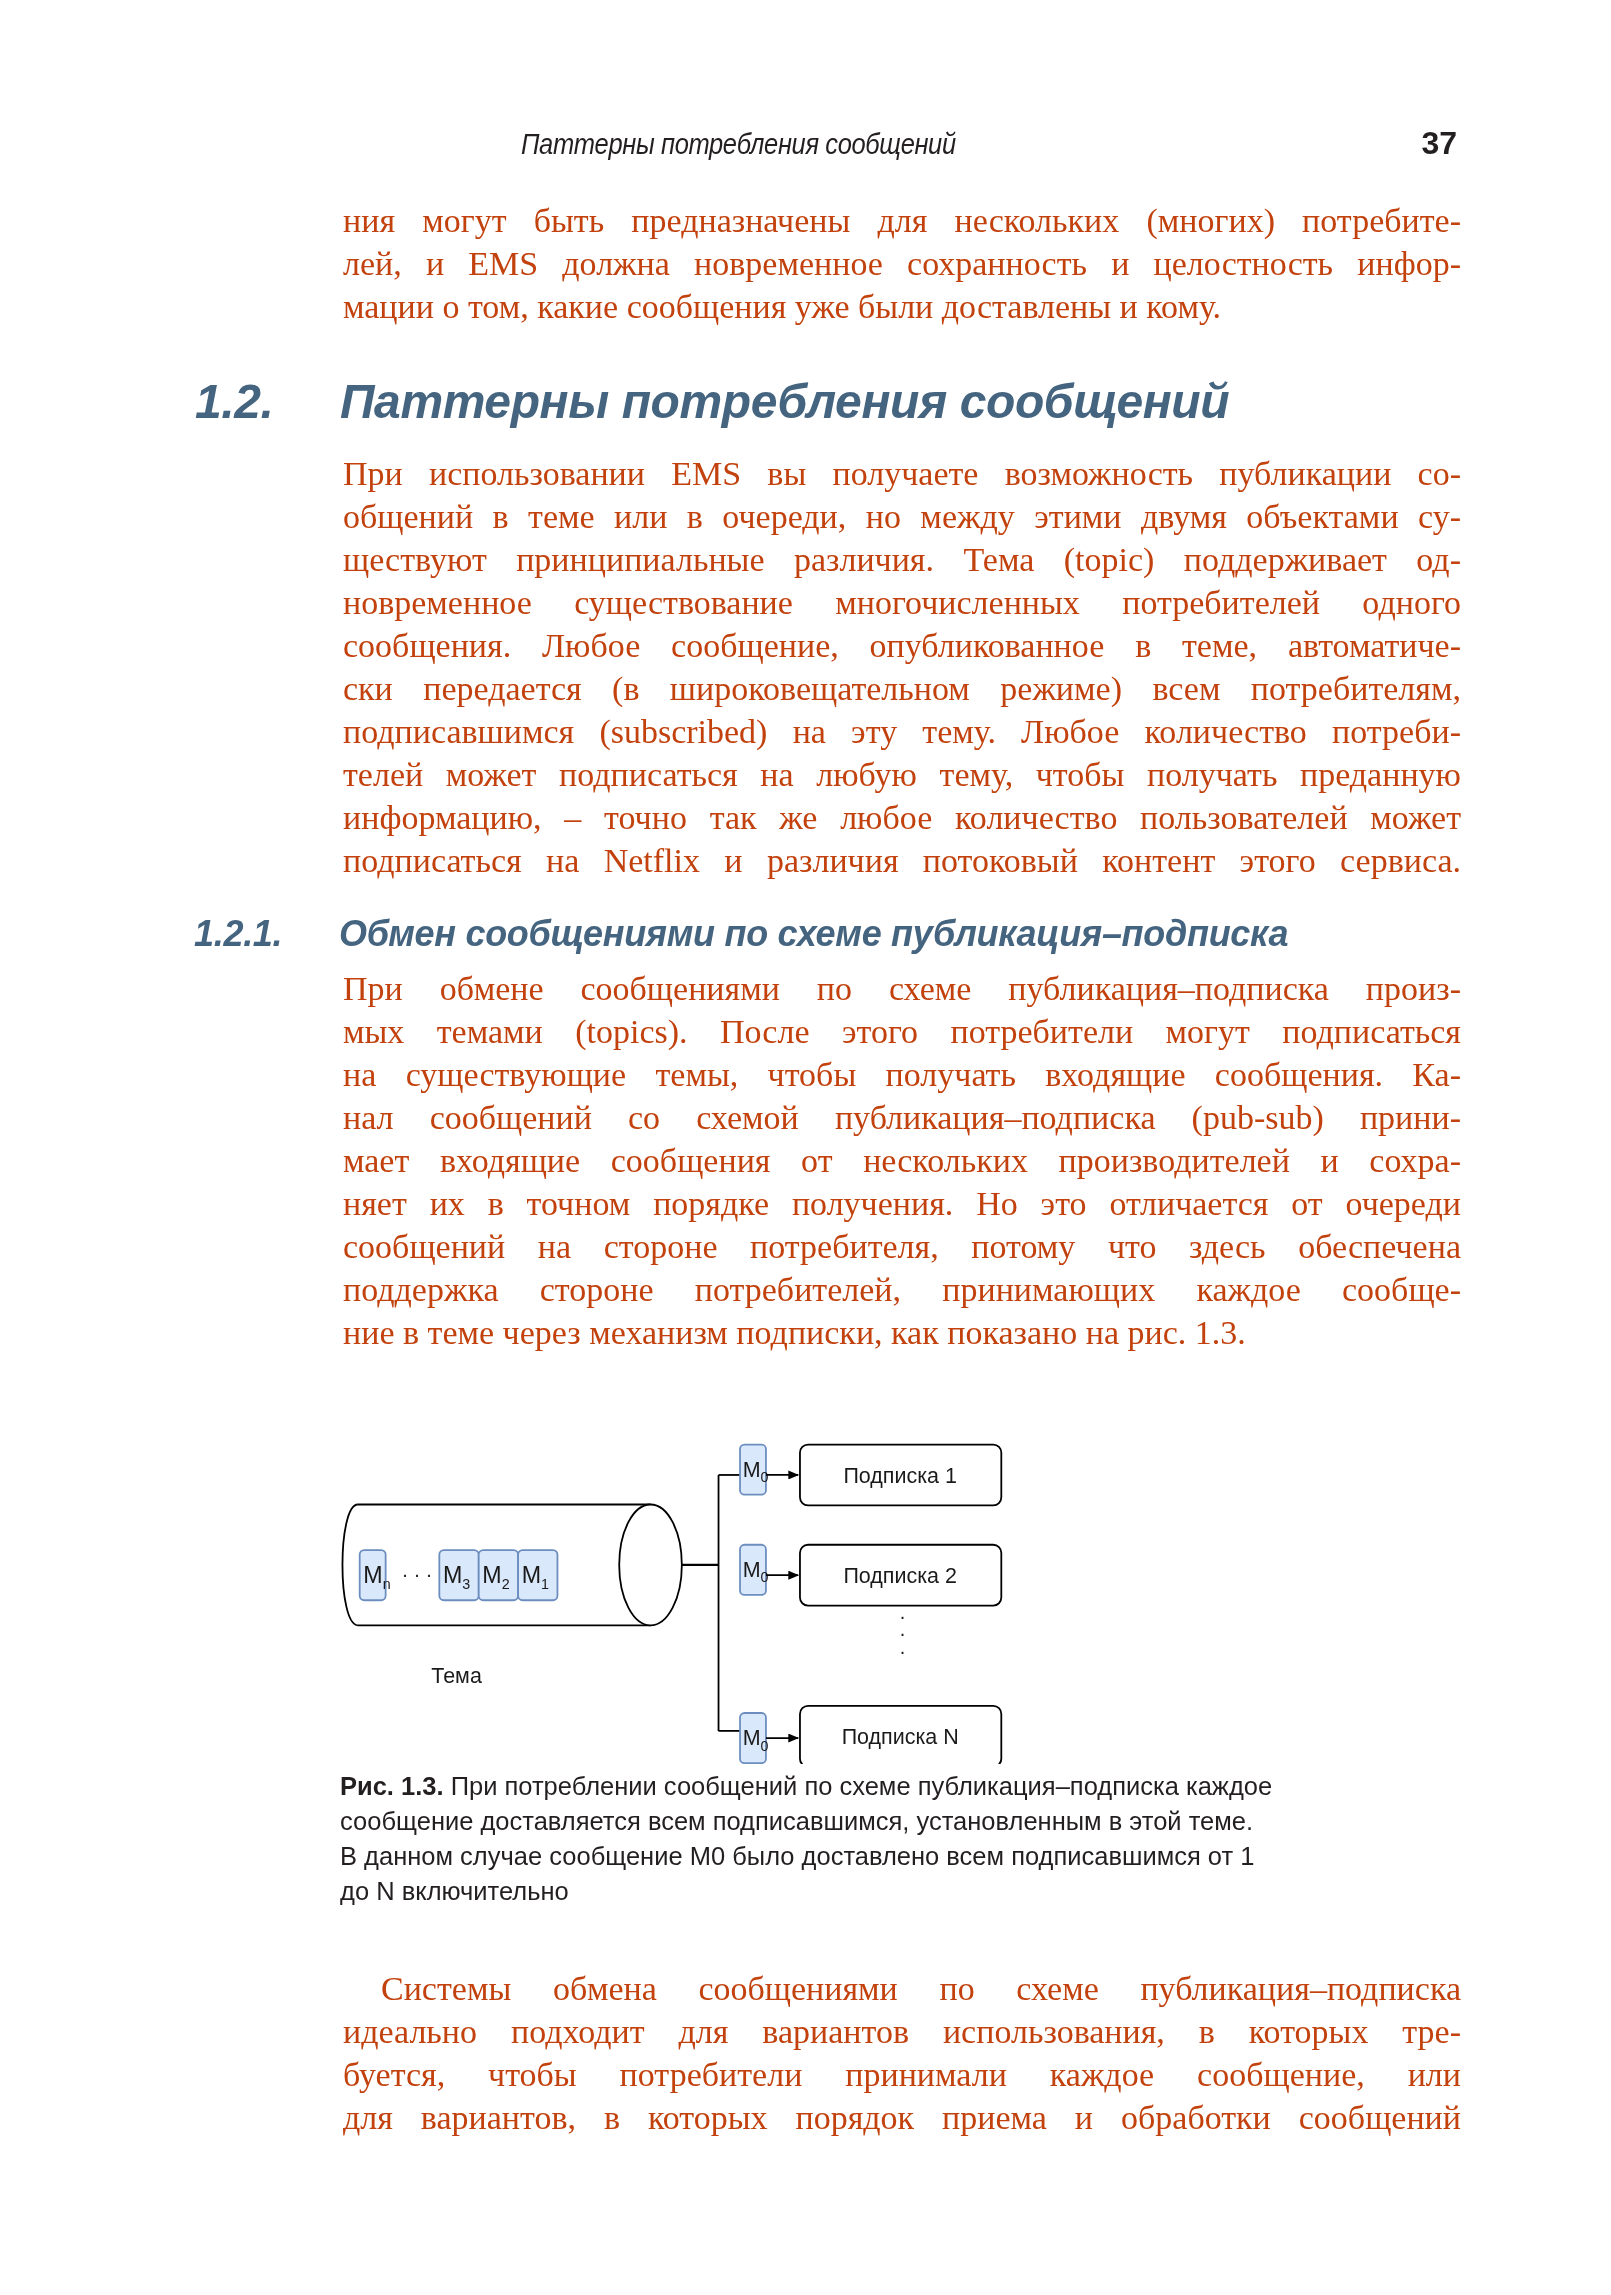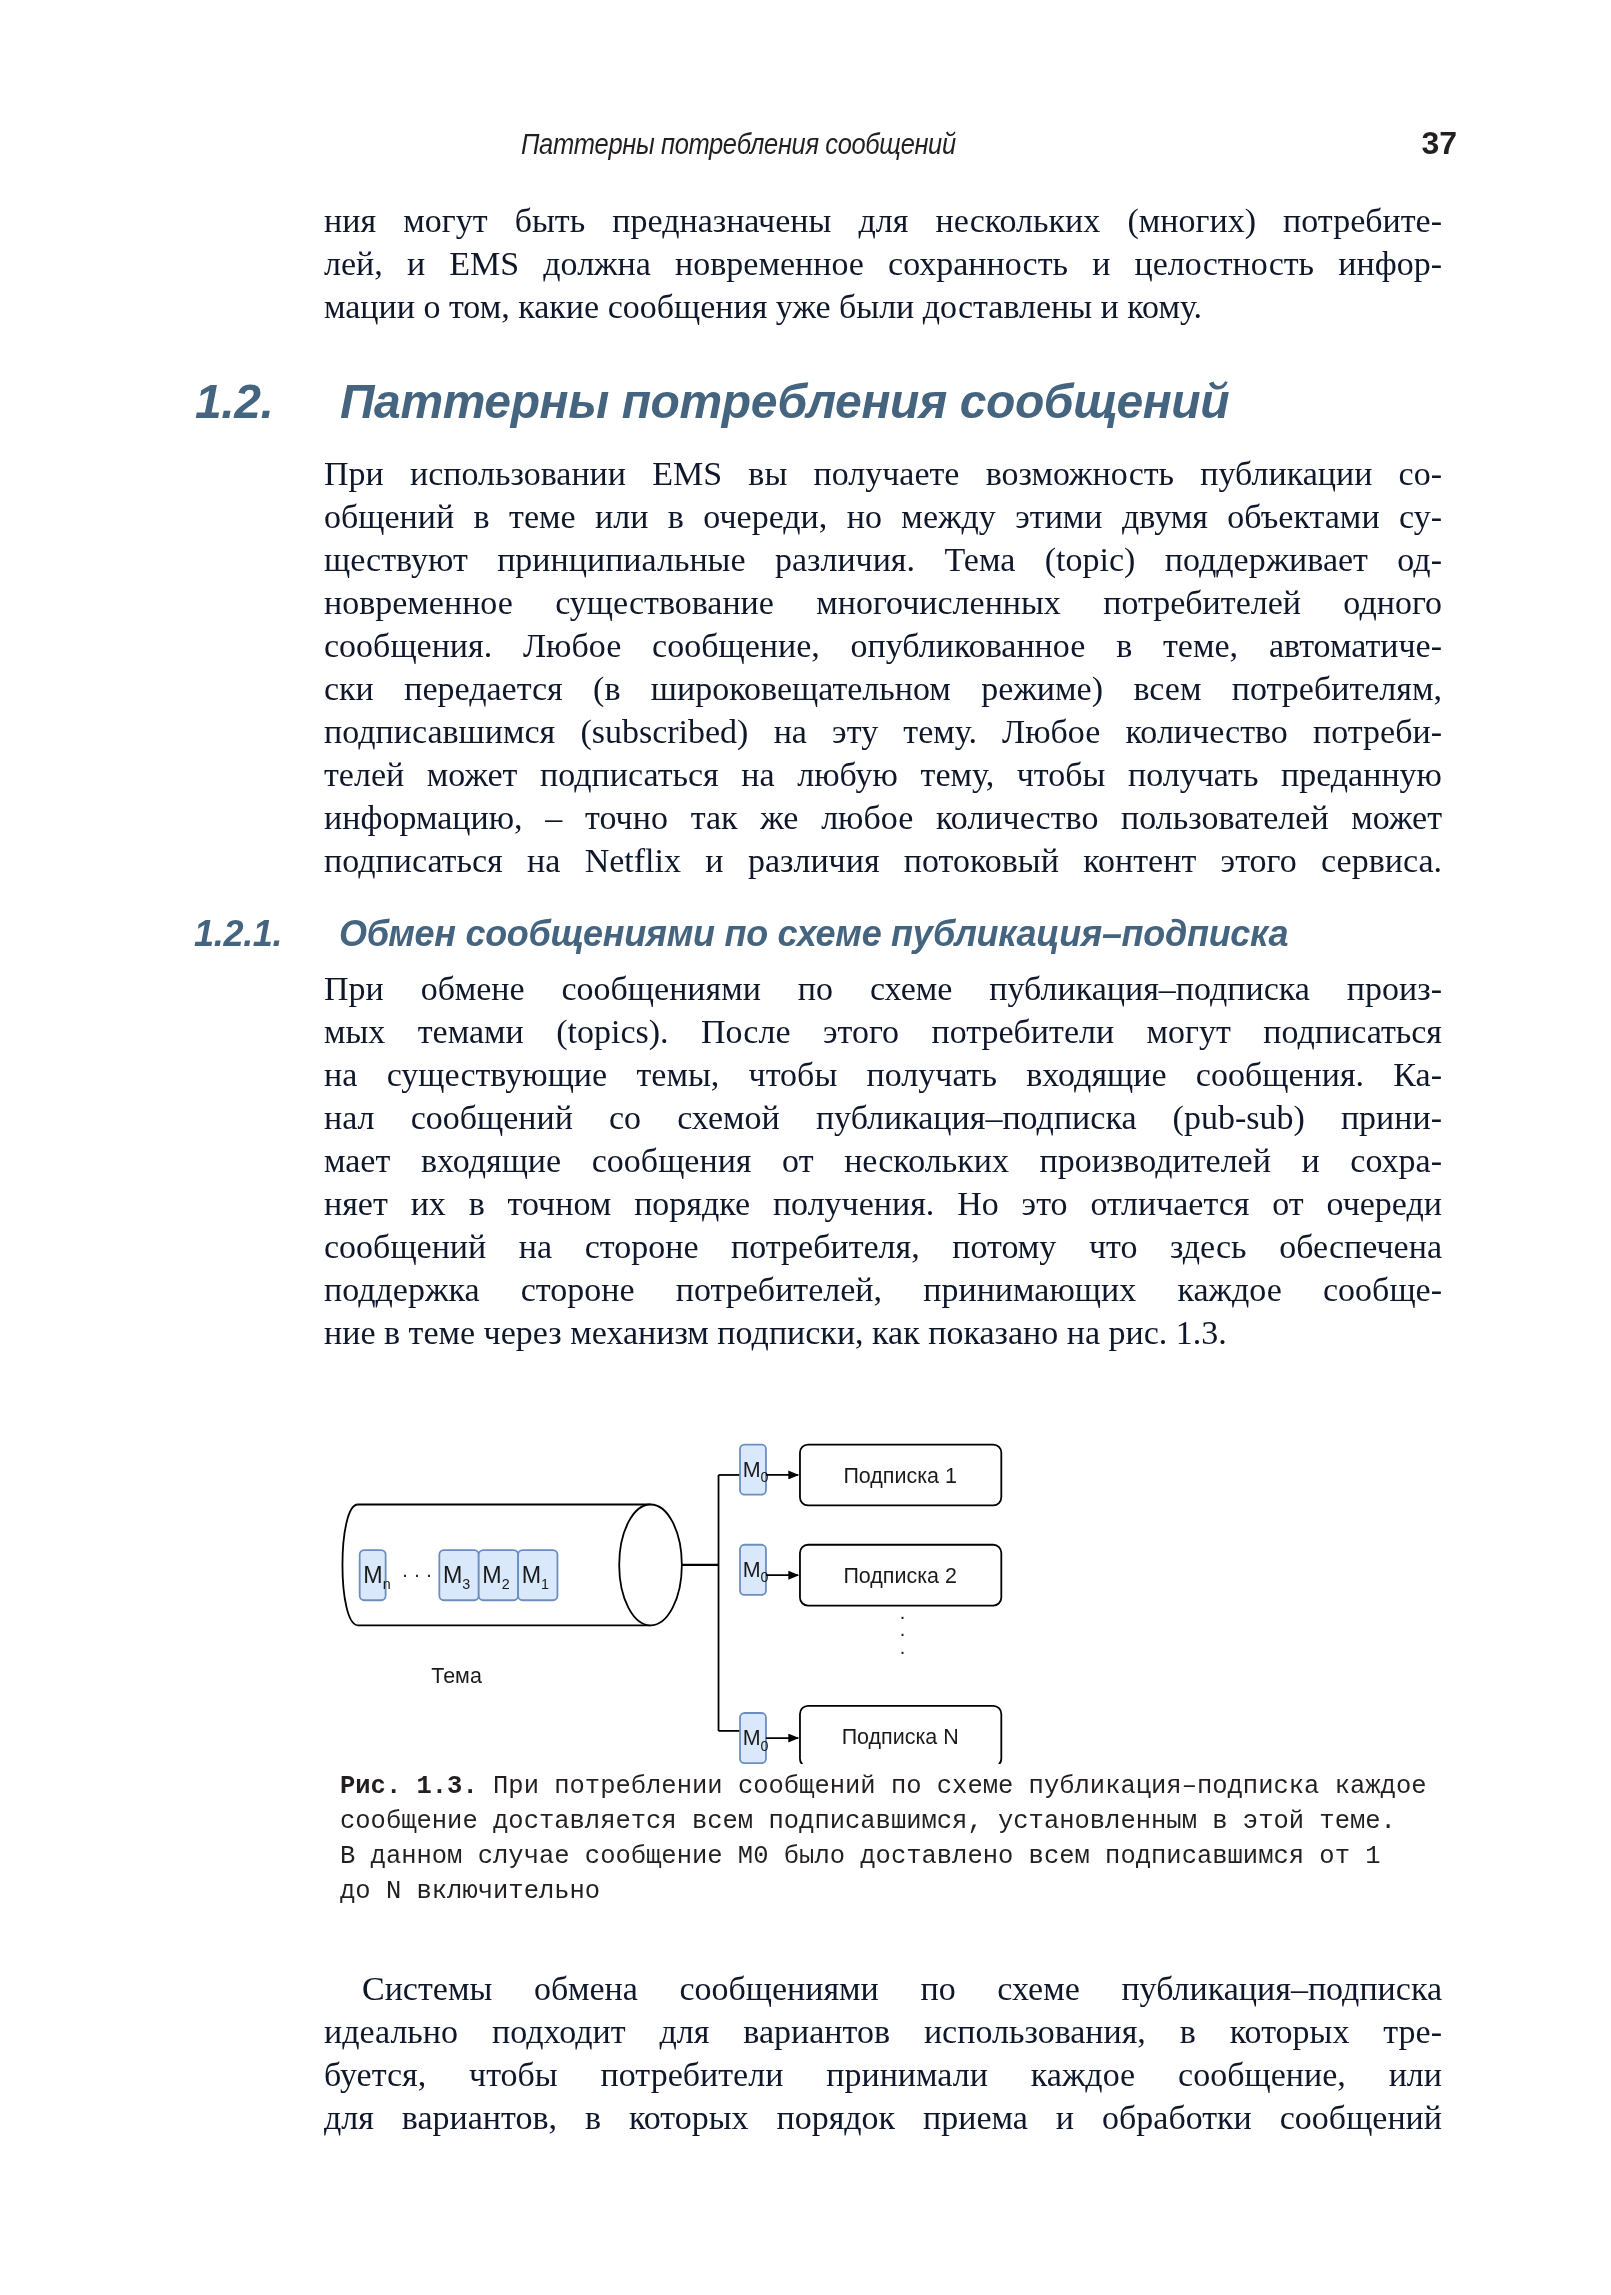--- a/index.html
+++ b/index.html
@@ -12,23 +12,23 @@
     font-size: 29.6px; color: #231f20; letter-spacing: -0.4px;
     transform: scaleX(0.86); transform-origin: left center;
   }
   .page-number {
     position: absolute; top: 125px; right: 154px;
     font-family: "Liberation Sans", sans-serif; font-weight: bold;
     font-size: 32px; color: #231f20;
   }
 
   .body-text {
-    position: absolute; left: 324px; width: 1118px;
+    position: absolute; left: 343px; width: 1118px;
     font-family: "Liberation Serif", serif; font-size: 34px; line-height: 43px;
-    color: #0f172a;
+    color: #c2410c;
   }
   .line {
     display: block; white-space: nowrap; text-align: justify; text-align-last: justify;
     height: 43px;
   }
   .line.last { text-align-last: left; }
 
   .h2 {
     position: absolute; top: 374px; left: 195px;
     font-family: "Liberation Sans", sans-serif; font-weight: bold; font-style: italic;
@@ -42,21 +42,21 @@
     font-size: 36px; color: #44647f; white-space: nowrap; letter-spacing: -0.3px;
   }
   .h3 .num { display: inline-block; width: 145px; }
 
   .figure { position: absolute; left: 331px; top: 1415px; width: 716px; height: 349px; }
   .figure svg { width: 716px; height: 349px; display: block; }
   .fig-text { font-family: "Liberation Sans", sans-serif; fill: #1a1a1a; }
 
   .caption {
     position: absolute; left: 340px; top: 1769px; width: 1128px;
-    font-family: Liberation Mono, monospace; font-size: 25.5px; line-height: 35px;
+    font-family: Liberation Sans, sans-serif; font-size: 25.5px; line-height: 35px;
     color: #231f20;
   }
   .caption .line { height: 35px; text-align: left; text-align-last: left; }
   .caption b { font-weight: bold; }
 </style>
 </head>
 <body>
 
 <div class="page">
 

